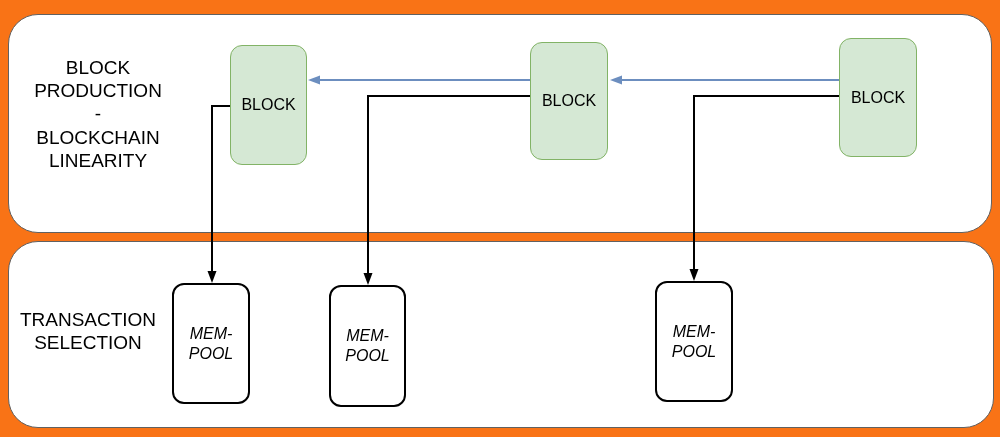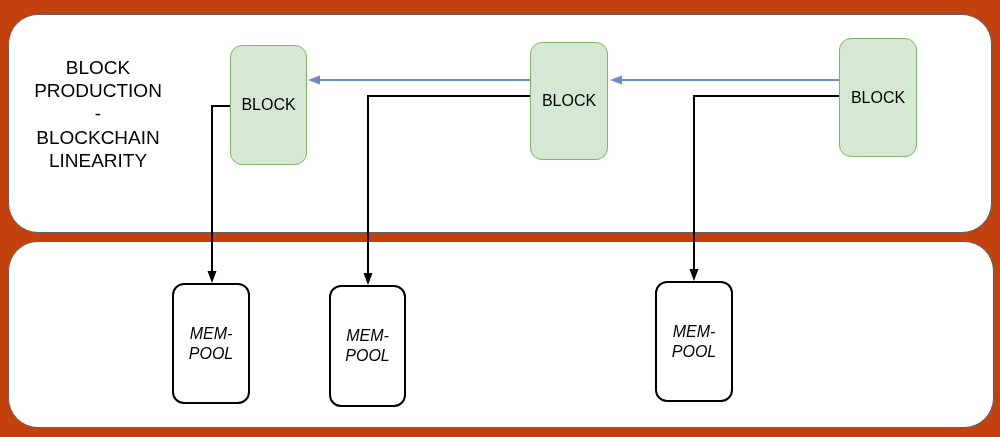--- a/index.html
+++ b/index.html
@@ -1,20 +1,20 @@
 <!DOCTYPE html>
 <html><head>
 <meta charset="utf-8">
 <style>
   html, body { margin: 0; padding: 0; background: #ffffff; }
   .canvas {
     position: relative;
     width: 1000px;
     height: 437px;
-    background: #c2410c;
+    background: #f97316;
     font-family: "Liberation Sans", sans-serif;
     color: #000000;
     overflow: hidden;
   }
   .lane {
     position: absolute;
     border: 1.5px solid #616161;
     border-radius: 30px;
     background: #ffffff;
     z-index: 0;
@@ -84,20 +84,22 @@
 <div class="canvas">
 
   <div class="lane lane-top"></div>
   <div class="lane lane-bottom"></div>
 
   <div class="lane-label label-block-production">BLOCK
 PRODUCTION
 -
 BLOCKCHAIN
 LINEARITY</div>
+  <div class="lane-label label-transaction-selection">TRANSACTION
+SELECTION</div>
 
   <svg class="connector-layer" viewBox="0 0 1000 437" xmlns="http://www.w3.org/2000/svg">
 
     <g>
       <path d="M530,80 H320" stroke="#6c8ebf" stroke-width="2" fill="none"></path>
       <polygon points="308,80 320,75.5 320,84.5" fill="#6c8ebf"></polygon>
     </g>
     <g>
       <path d="M839,80 H622" stroke="#6c8ebf" stroke-width="2" fill="none"></path>
       <polygon points="610,80 622,75.5 622,84.5" fill="#6c8ebf"></polygon>

